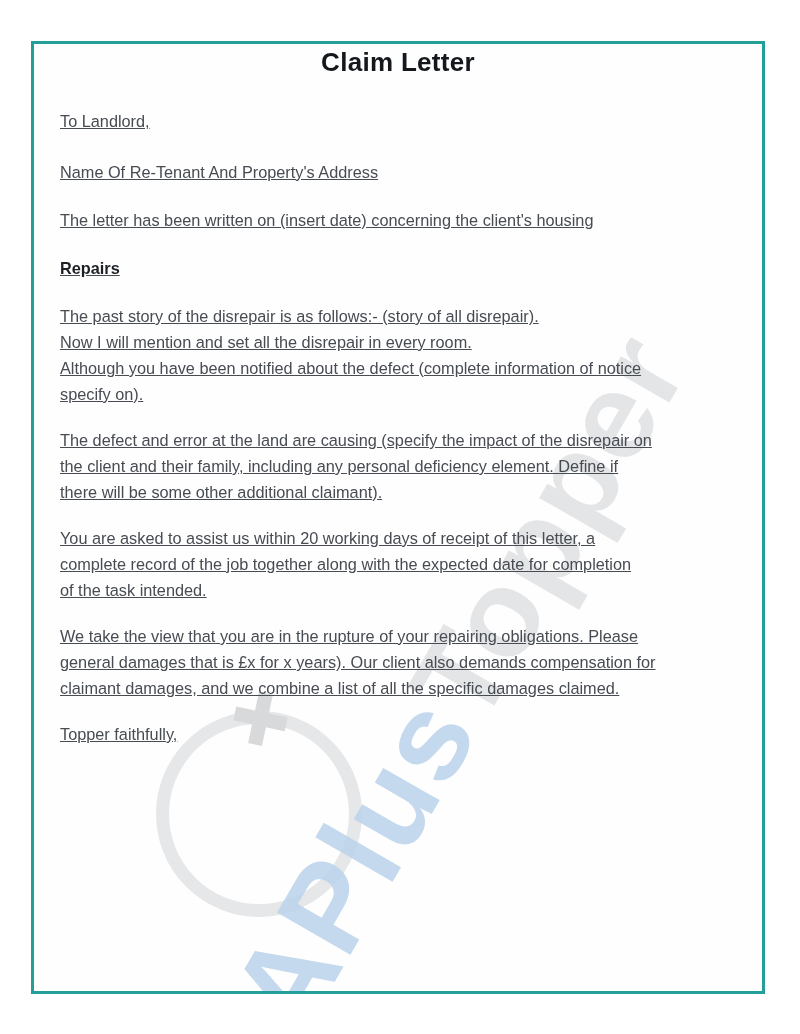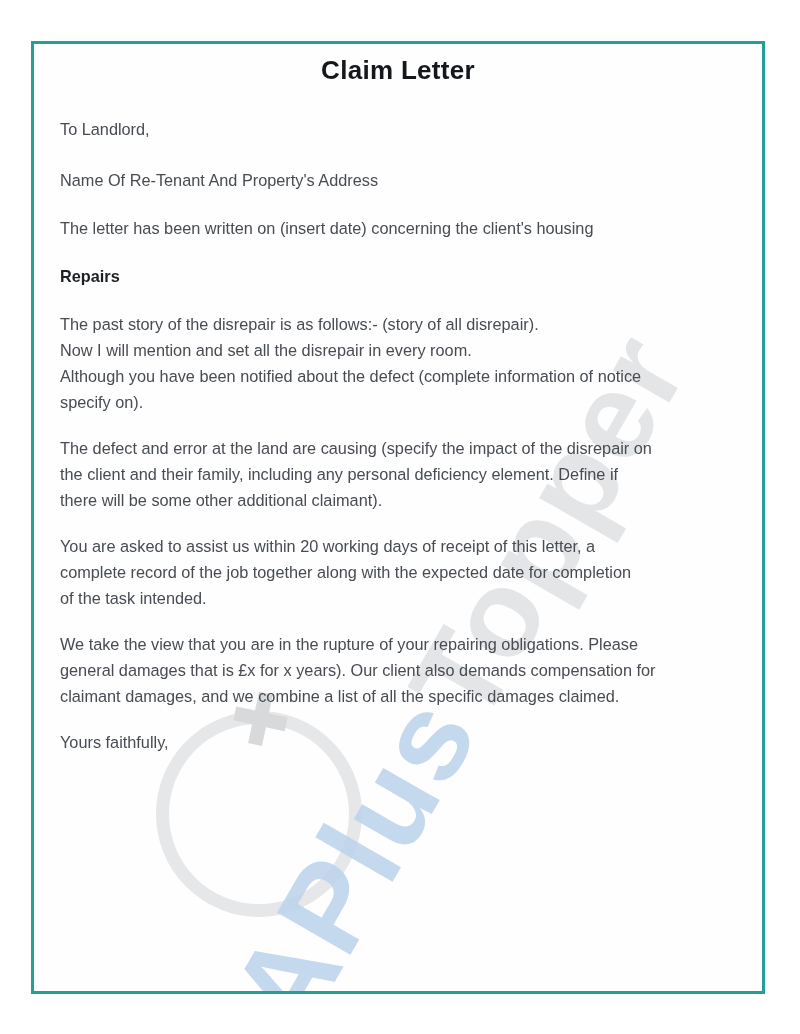--- a/index.html
+++ b/index.html
@@ -36,27 +36,27 @@
     border:13px solid #e6e7e9;border-radius:50%;
   }
   .wm-plus{
     position:absolute;left:196px;top:640px;
     font-size:72px;color:#d8d9db;transform:rotate(12deg);
     font-weight:700;line-height:1;
   }
   
   .content{position:relative;z-index:1;}
   .title{
-    padding-top:11px;text-align:center;
+    padding-top:3px;text-align:center;
     font-size:26px;font-weight:700;line-height:30px;color:#14171c;
     letter-spacing:.3px;
   }
   .letter-body{
     padding:31px 20px 0 26px;
-    font-size:16.3px;line-height:26px;color:var(--body-text);
+    font-size:16.3px;line-height:26px;color:var(--body-text);text-decoration:underline;
   }
   .block{margin-bottom:22px;}
   .block.gap-lg{margin-bottom:25px;}
   .block.gap-md{margin-bottom:23px;}
   .block.tight{margin-bottom:20px;}
   .heading{font-weight:700;color:var(--heading-text);}
   .line{white-space:nowrap;}
 </style>
 </head>
 <body>
@@ -111,18 +111,18 @@
       </div>
 
 
       <div class="block tight">
         <div class="line">We take the view that you are in the rupture of your repairing obligations. Please</div>
         <div class="line">general damages that is £x for x years). Our client also demands compensation for</div>
         <div class="line">claimant damages, and we combine a list of all the specific damages claimed.</div>
       </div>
 
       <div class="block">
-        <div class="line">Yours faithfully,</div>
+        <div class="line">Topper faithfully,</div>
       </div>
 
     </div>
   </div>
 </div>
 
 </body></html>

